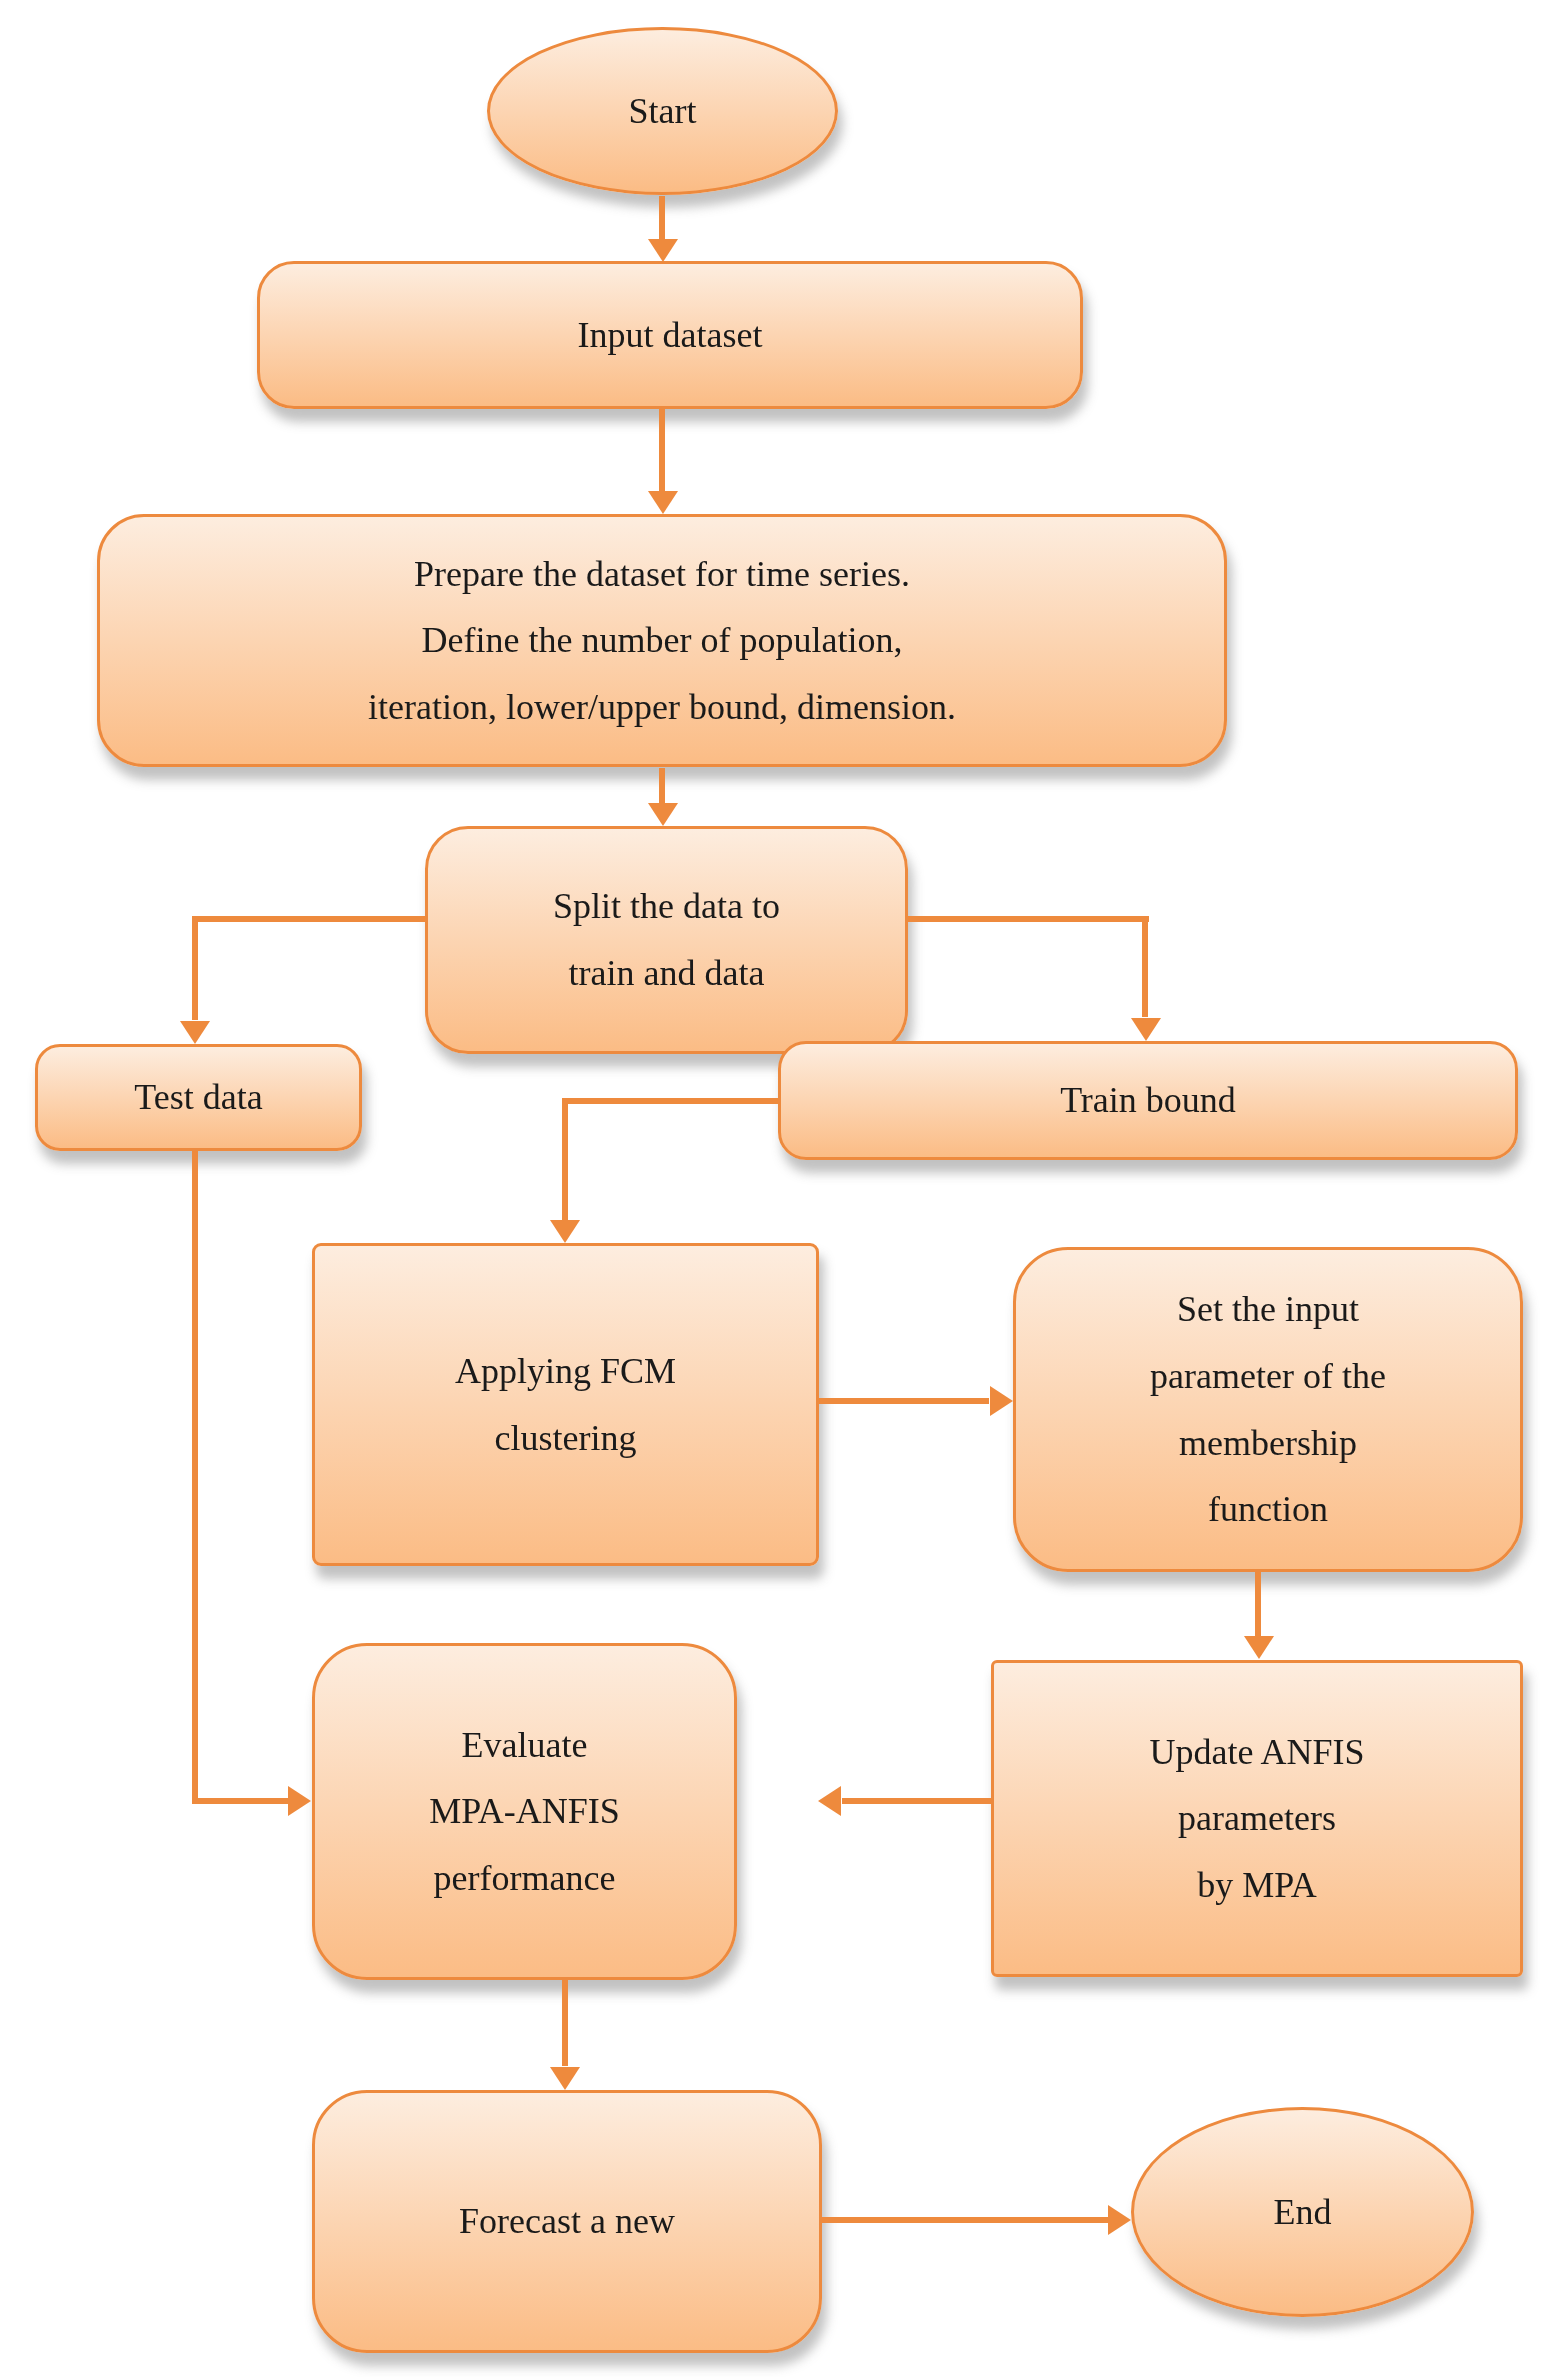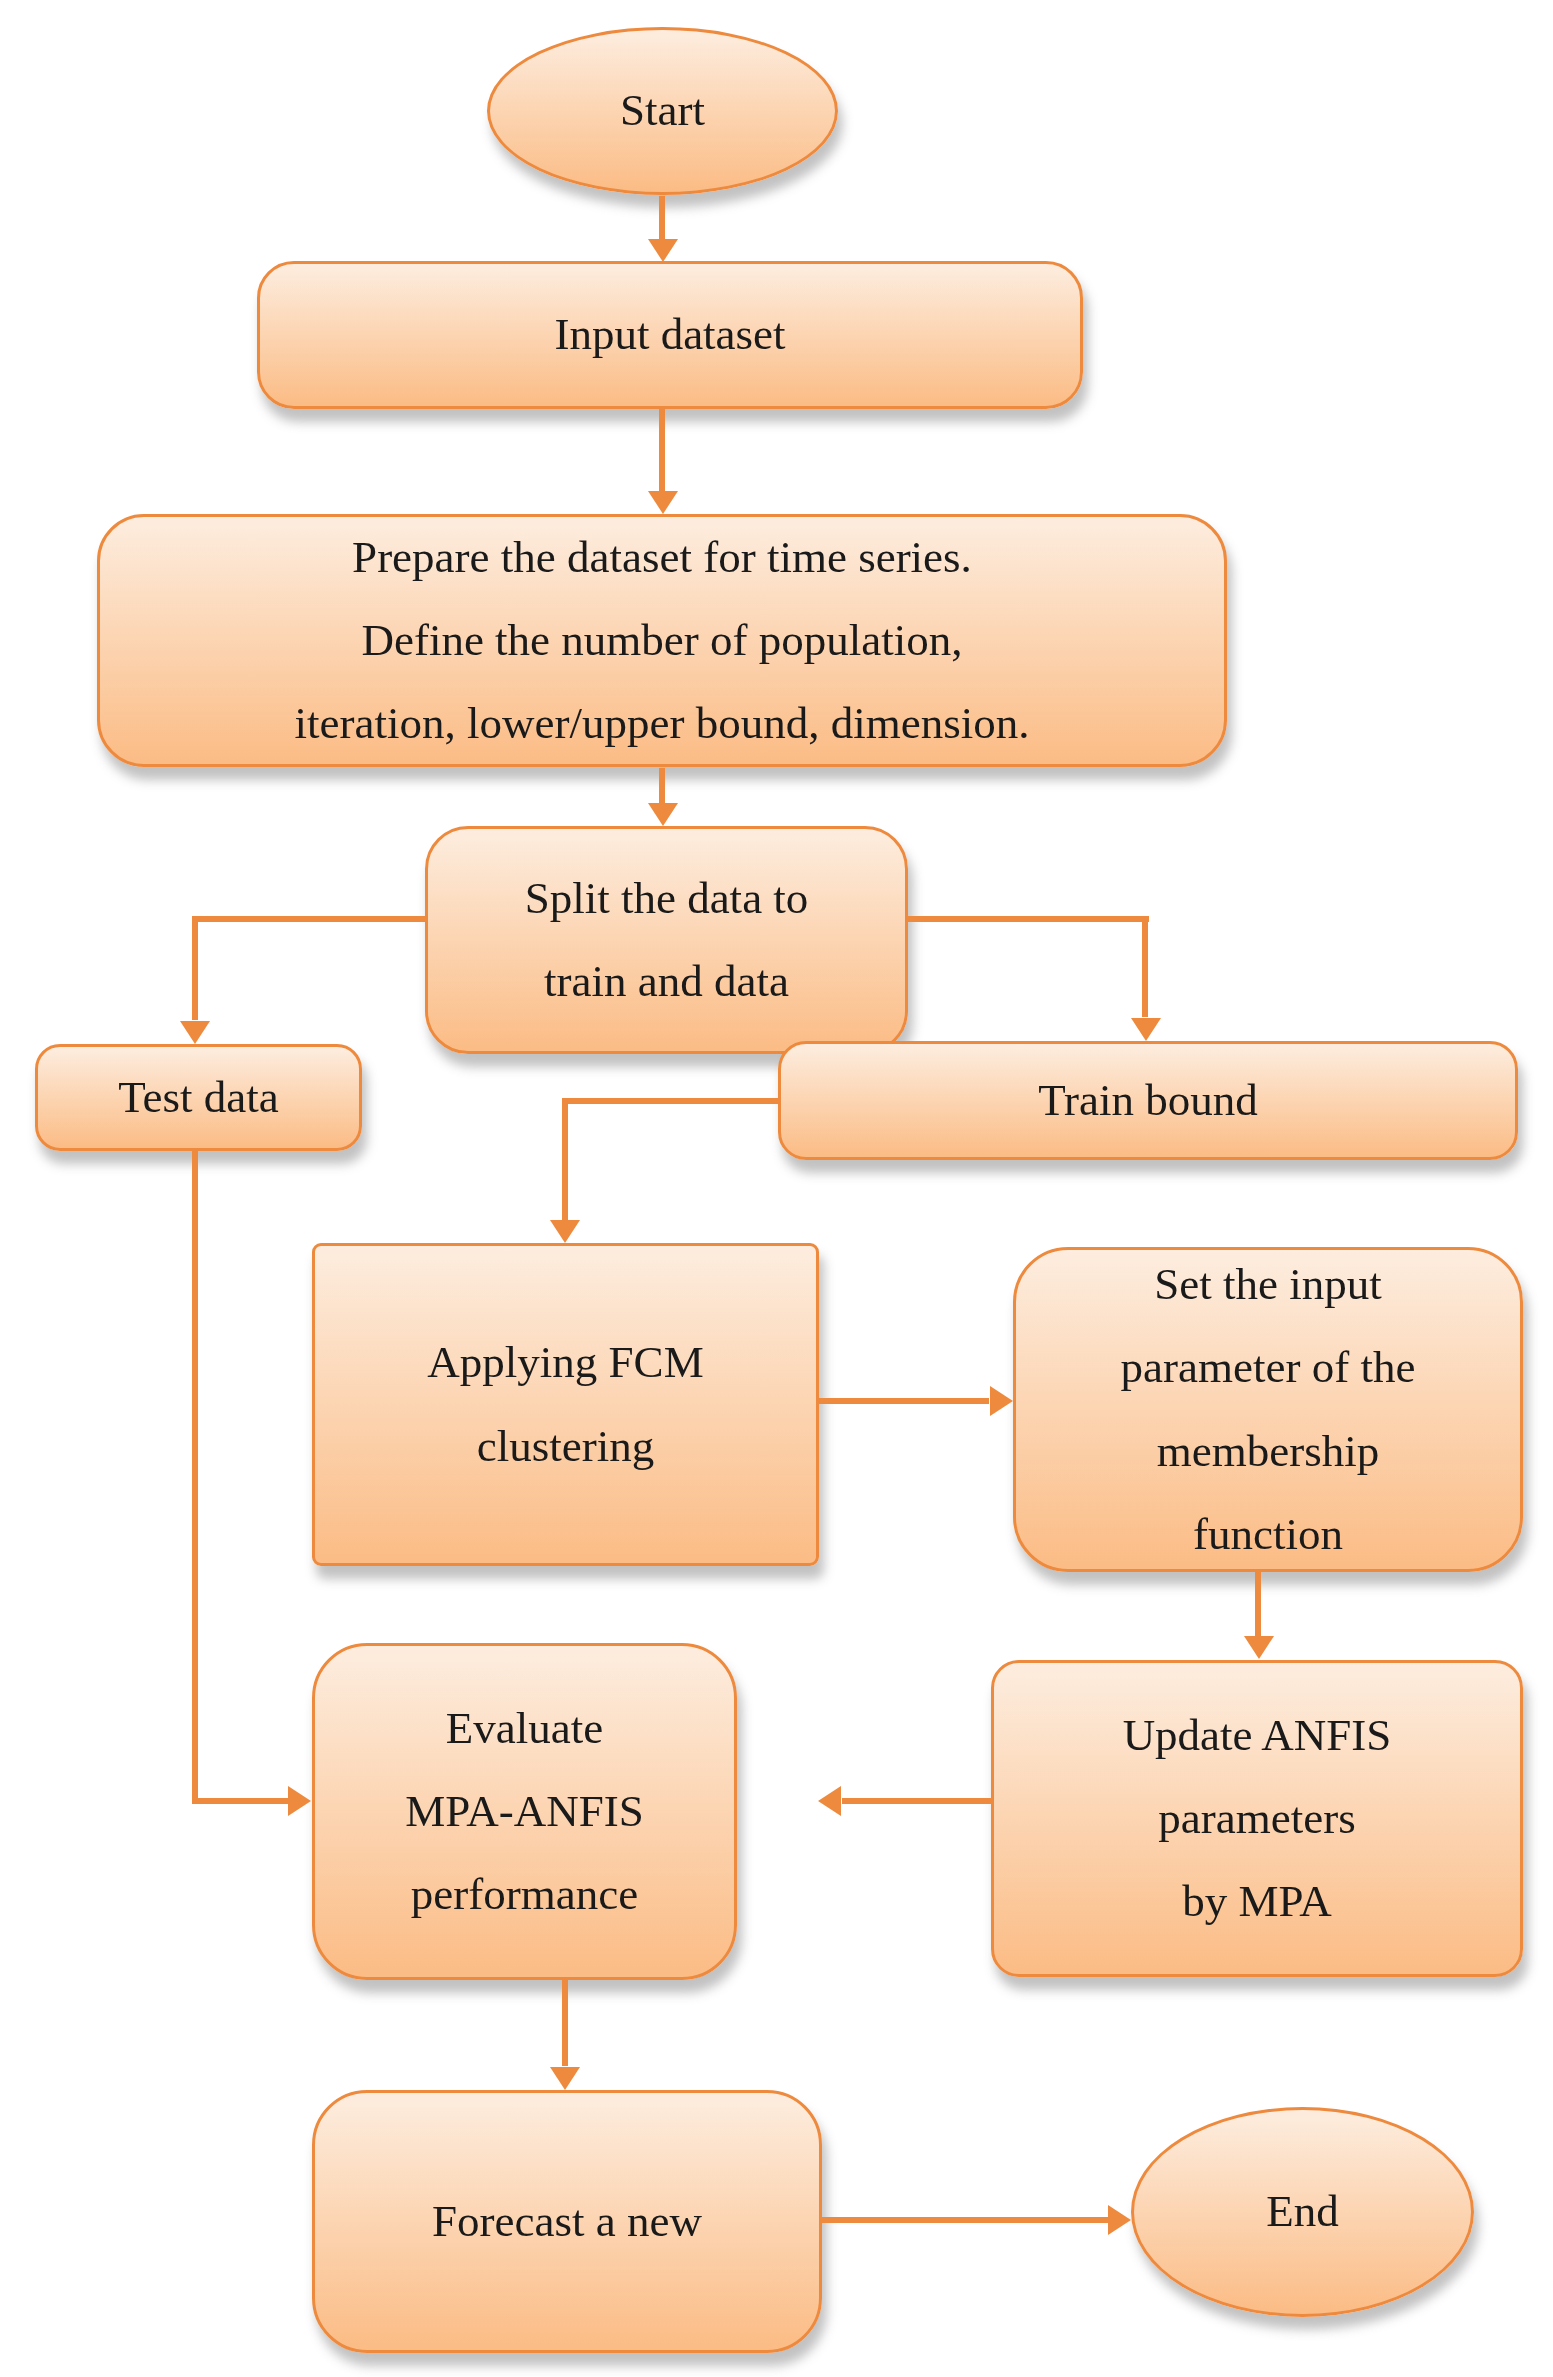--- a/index.html
+++ b/index.html
@@ -19,21 +19,21 @@
     color:var(--text);
     overflow:hidden;
   }
   .node{
     position:absolute;
     box-sizing:border-box;
     background:linear-gradient(180deg,var(--fill-top) 0%,var(--fill-bottom) 100%);
     border:3.9px solid var(--border);
     display:flex;align-items:center;justify-content:center;
     text-align:center;
-    font-size:45px;
+    font-size:36px;
     line-height:1.85;
     box-shadow:4.7px 12.5px 11px rgba(120,120,120,0.45);
   }
   .ellipse{border-radius:50%;}
   .lbl{display:block;}
   .ln{display:block;white-space:nowrap;}
   .h-line,.v-line{position:absolute;background:var(--arrow);}
   .h-line{height:6.2px;}
   .v-line{width:6.2px;}
   .ah{position:absolute;width:0;height:0;}
@@ -86,21 +86,21 @@
 
   <div class="node" style="left:1013px;top:1247px;width:510px;height:325px;border-radius:55px;">
     <div class="lbl">
       <span class="ln">Set the input</span>
       <span class="ln">parameter of the</span>
       <span class="ln">membership</span>
       <span class="ln">function</span>
     </div>
   </div>
 
-  <div class="node" style="left:991px;top:1660px;width:532px;height:317px;border-radius:28px;">
+  <div class="node" style="left:991px;top:1660px;width:532px;height:317px;border-radius:6px;">
     <div class="lbl">
       <span class="ln">Update ANFIS</span>
       <span class="ln">parameters</span>
       <span class="ln">by MPA</span>
     </div>
   </div>
 
   <div class="node" style="left:312px;top:1643px;width:425px;height:337px;border-radius:55px;">
     <div class="lbl">
       <span class="ln">Evaluate</span>

